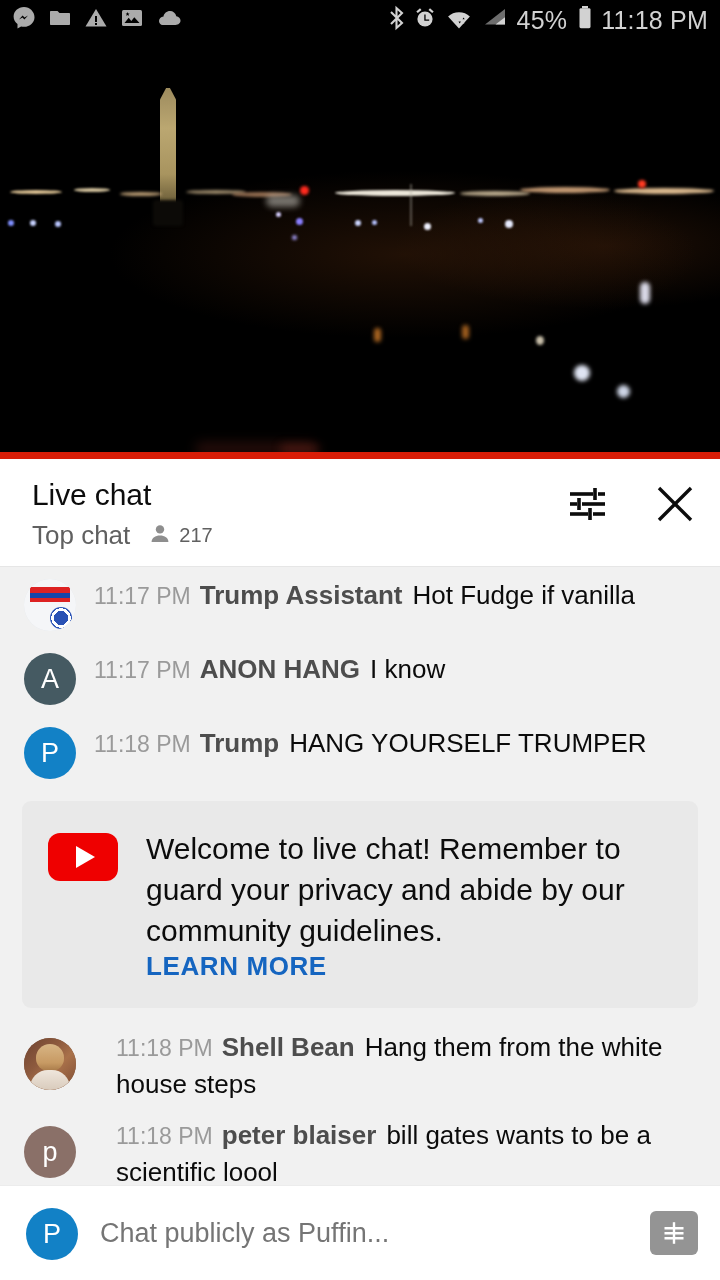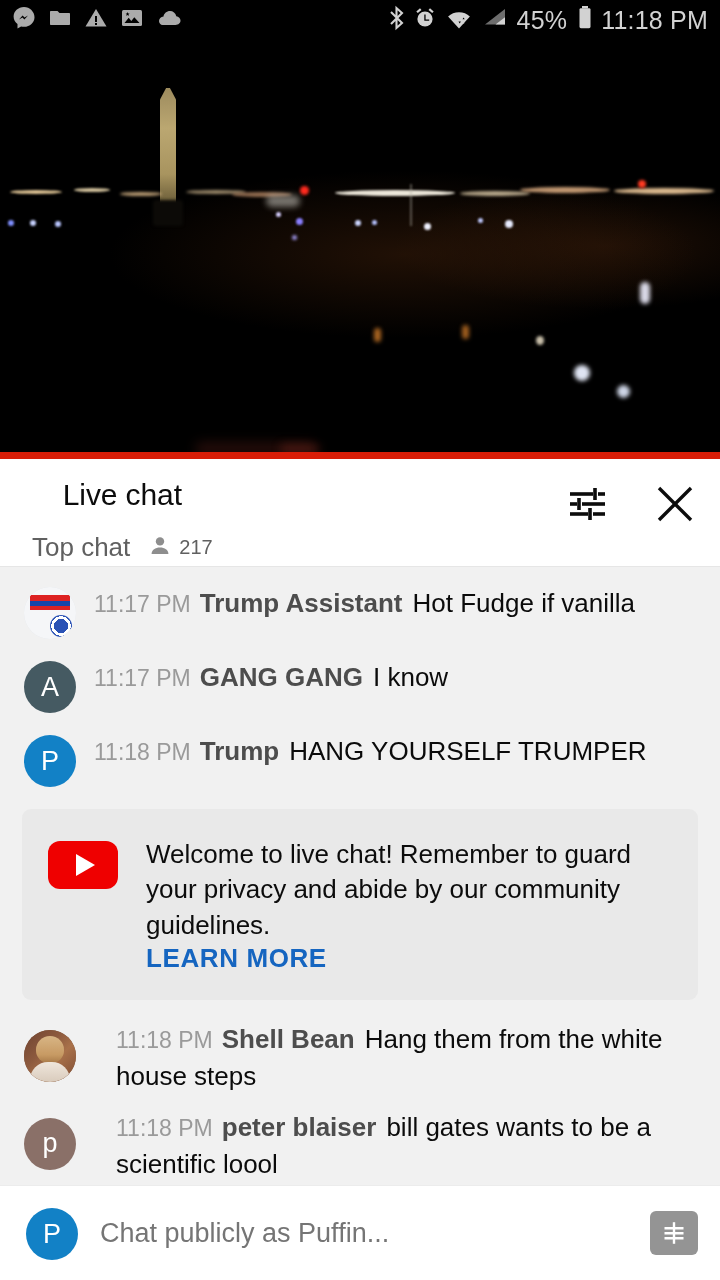--- a/index.html
+++ b/index.html
@@ -54,37 +54,37 @@
 
   
   .redbar{ width:720px; height:7px; background:#d81d07; }
 
   
   .chat-header{
     width:720px; height:107px; background:#fff;
     display:flex; align-items:flex-start; padding:18px 22px 0 32px;
     position:relative;
   }
-  .ch-titles{ display:flex; flex-direction:column;text-align:center; }
+  .ch-titles{ display:flex; flex-direction:column; }
   .ch-title{ font-size:30px; color:#0c0c0c; line-height:1.18; letter-spacing:-0.1px;}
-  .ch-sub{ display:flex; align-items:center; margin-top:20px; gap:18px; }
+  .ch-sub{ display:flex; align-items:center; margin-top:8px; gap:18px; }
   .ch-sub-label{ font-size:26px; color:#606060; }
   .ch-viewers{ display:flex; align-items:center; gap:7px; }
   .ch-viewer-count{ font-size:20px; color:#606060; }
   .ch-actions{
     position:absolute; right:22px; top:22px;
     display:flex; align-items:center; gap:42px;
   }
   .icon-btn{ display:flex; align-items:center; justify-content:center; cursor:pointer; }
   .hdr-divider{ width:720px; height:1px; background:#e6e6e6; }
 
   
   .chat-body{
     width:720px; height:618px; background:#f1f1f1;
-    overflow:hidden; position:relative; padding-top:8px;
+    overflow:hidden; position:relative; 
   }
   .msg{
     display:flex; align-items:flex-start; padding:10px 20px 10px 24px;
   }
   .avatar{
     width:52px; height:52px; border-radius:50%; flex:0 0 52px;
     overflow:hidden; position:relative;
     display:flex; align-items:center; justify-content:center;
     font-size:27px; color:#fff; margin-top:2px;
   }
@@ -144,21 +144,21 @@
   .yt-logo{
     flex:0 0 auto; width:70px; height:48px; border-radius:12px; background:#ef0000;
     display:flex; align-items:center; justify-content:center; margin-top:4px;
   }
   .yt-tri{
     width:0; height:0; border-left:19px solid #fff;
     border-top:11px solid transparent; border-bottom:11px solid transparent;
     margin-left:4px;
   }
   .welcome-right{ margin-left:28px; flex:1 1 auto; }
-  .welcome-text{ font-size:26px; line-height:1.36; color:#0c0c0c; }
+  .welcome-text{ font-size:30px; line-height:1.36; color:#0c0c0c; }
   .learn-more{
     font-size:26px; color:#1565c0; font-weight:bold;
     letter-spacing:0.6px; cursor:pointer; display:inline-block;
   }
 
   
   .input-bar{
     width:720px; height:95px; background:#fff;
     display:flex; align-items:center; padding:0 22px 0 26px;
     border-top:1px solid #ececec;
@@ -347,21 +347,21 @@
       <div class="msg-text">
         <span class="m-time">11:17 PM</span><span class="m-author">Trump Assistant</span><span class="m-body">Hot Fudge if vanilla</span>
       </div>
     </div>
 
     <div class="msg">
       <div class="avatar anon">
         <span>A</span>
       </div>
       <div class="msg-text">
-        <span class="m-time">11:17 PM</span><span class="m-author">GANG GANG</span><span class="m-body">I know</span>
+        <span class="m-time">11:17 PM</span><span class="m-author">ANON HANG</span><span class="m-body">I know</span>
       </div>
     </div>
 
     <div class="msg">
       <div class="avatar puffin">
         <span>P</span>
       </div>
       <div class="msg-text">
         <span class="m-time">11:18 PM</span><span class="m-author">Trump</span><span class="m-body">HANG YOURSELF TRUMPER</span>
       </div>

